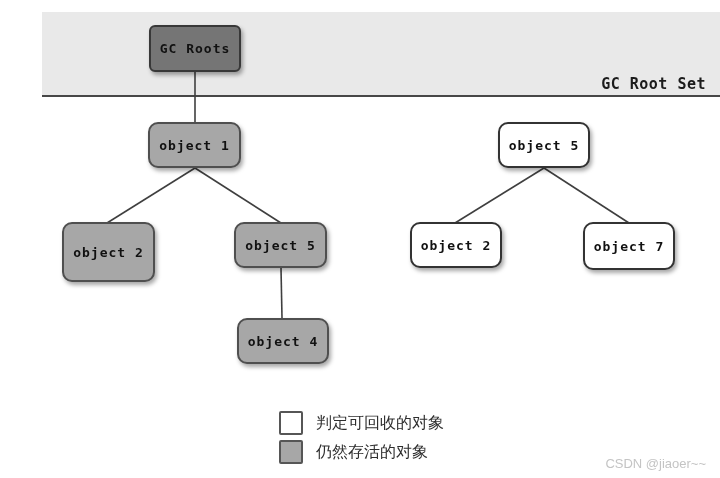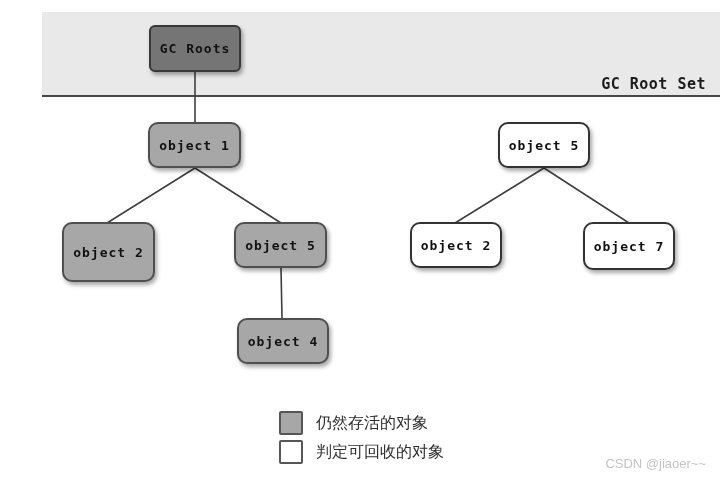--- a/index.html
+++ b/index.html
@@ -146,24 +146,24 @@
   <div class="node alive" style="left:237px; top:318px; width:92px; height:46px;">object 4</div>
 
   <div class="node recyclable" style="left:498px; top:122px; width:92px; height:46px;">object 5</div>
 
   <div class="node recyclable" style="left:410px; top:222px; width:92px; height:46px;">object 2</div>
 
   <div class="node recyclable" style="left:583px; top:222px; width:92px; height:48px;">object 7</div>
 
   <div class="legend">
     <div class="legend-row">
+      <span class="swatch recyclable"></span>
+      <span class="legend-label">判定可回收的对象</span>
+    </div>
+    <div class="legend-row">
       <span class="swatch alive"></span>
       <span class="legend-label">仍然存活的对象</span>
-    </div>
-    <div class="legend-row">
-      <span class="swatch recyclable"></span>
-      <span class="legend-label">判定可回收的对象</span>
     </div>
   </div>
 
   <div class="watermark">CSDN @jiaoer~~</div>
 
 </div>
 
 </body></html>

